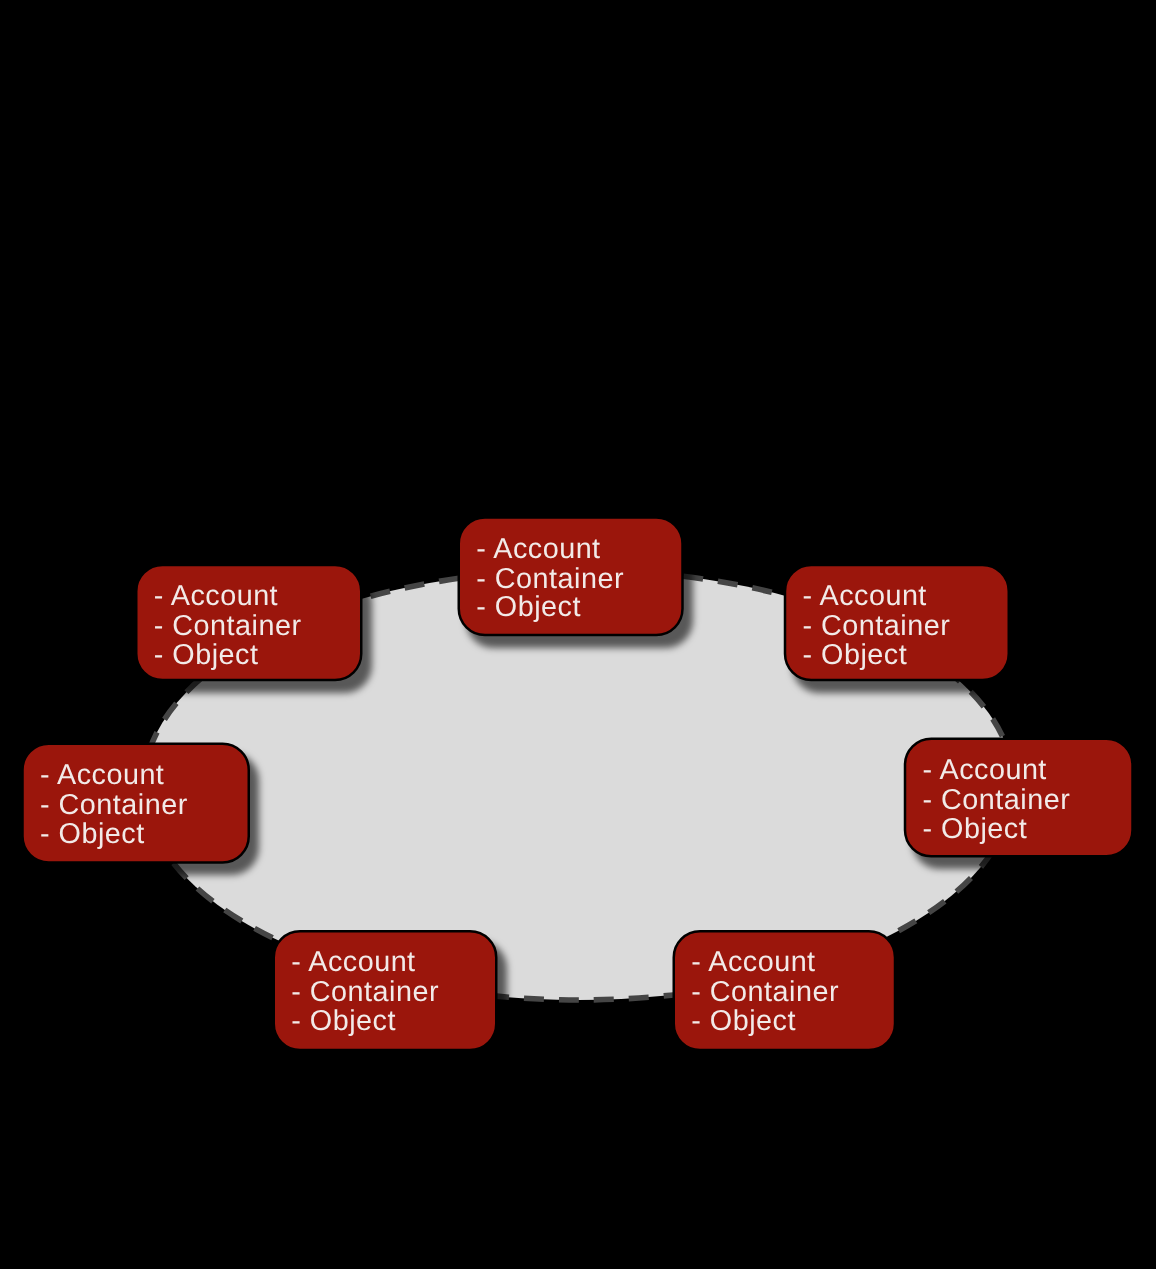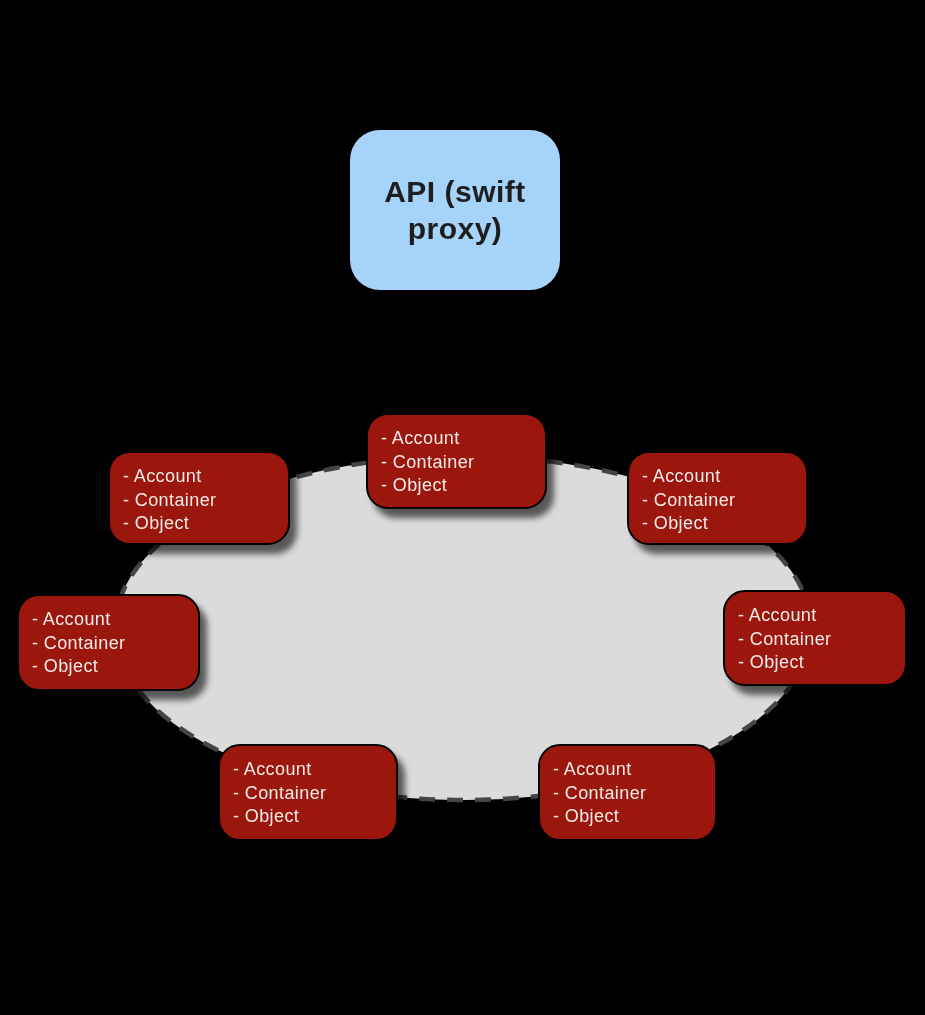--- a/index.html
+++ b/index.html
@@ -48,41 +48,38 @@
   }
   .node{
     position:absolute;
     box-sizing:border-box;
     background:var(--node-fill);
     border:2px solid var(--node-border);
     border-radius:22px;
     box-shadow:7px 9px 6px rgba(0,0,0,0.6);
     padding:12px 10px 10px 13px;
     color:var(--node-text);
-    font-size:18px;
+    font-size:23px;
     letter-spacing:0.4px;
     line-height:23.5px;
   }
   .node .line{display:block;white-space:pre;}
   .n-top-center  {left:366px;top:413px;width:181px;height:96px;}
   .n-upper-left  {left:108px;top:451px;width:182px;height:94px;}
   .n-upper-right {left:627px;top:451px;width:181px;height:94px;}
   .n-left        {left:17px; top:594px;width:183px;height:97px;}
   .n-right       {left:723px;top:590px;width:184px;height:96px;}
   .n-bottom-left {left:218px;top:744px;width:180px;height:97px;}
   .n-bottom-right{left:538px;top:744px;width:179px;height:97px;}
 </style>
 </head>
 <body>
 
 <div class="canvas">
 
-  <div class="api-box">
-    <span class="label">API (swift proxy)</span>
-  </div>
 
   <svg class="ring" width="712" height="362" viewBox="0 0 712 362" aria-hidden="true">
     <ellipse cx="356" cy="180" rx="348" ry="172"></ellipse>
   </svg>
 
   <div class="node n-top-center">
     <span class="line">- Account</span>
     <span class="line">- Container</span>
     <span class="line">- Object</span>
   </div>

